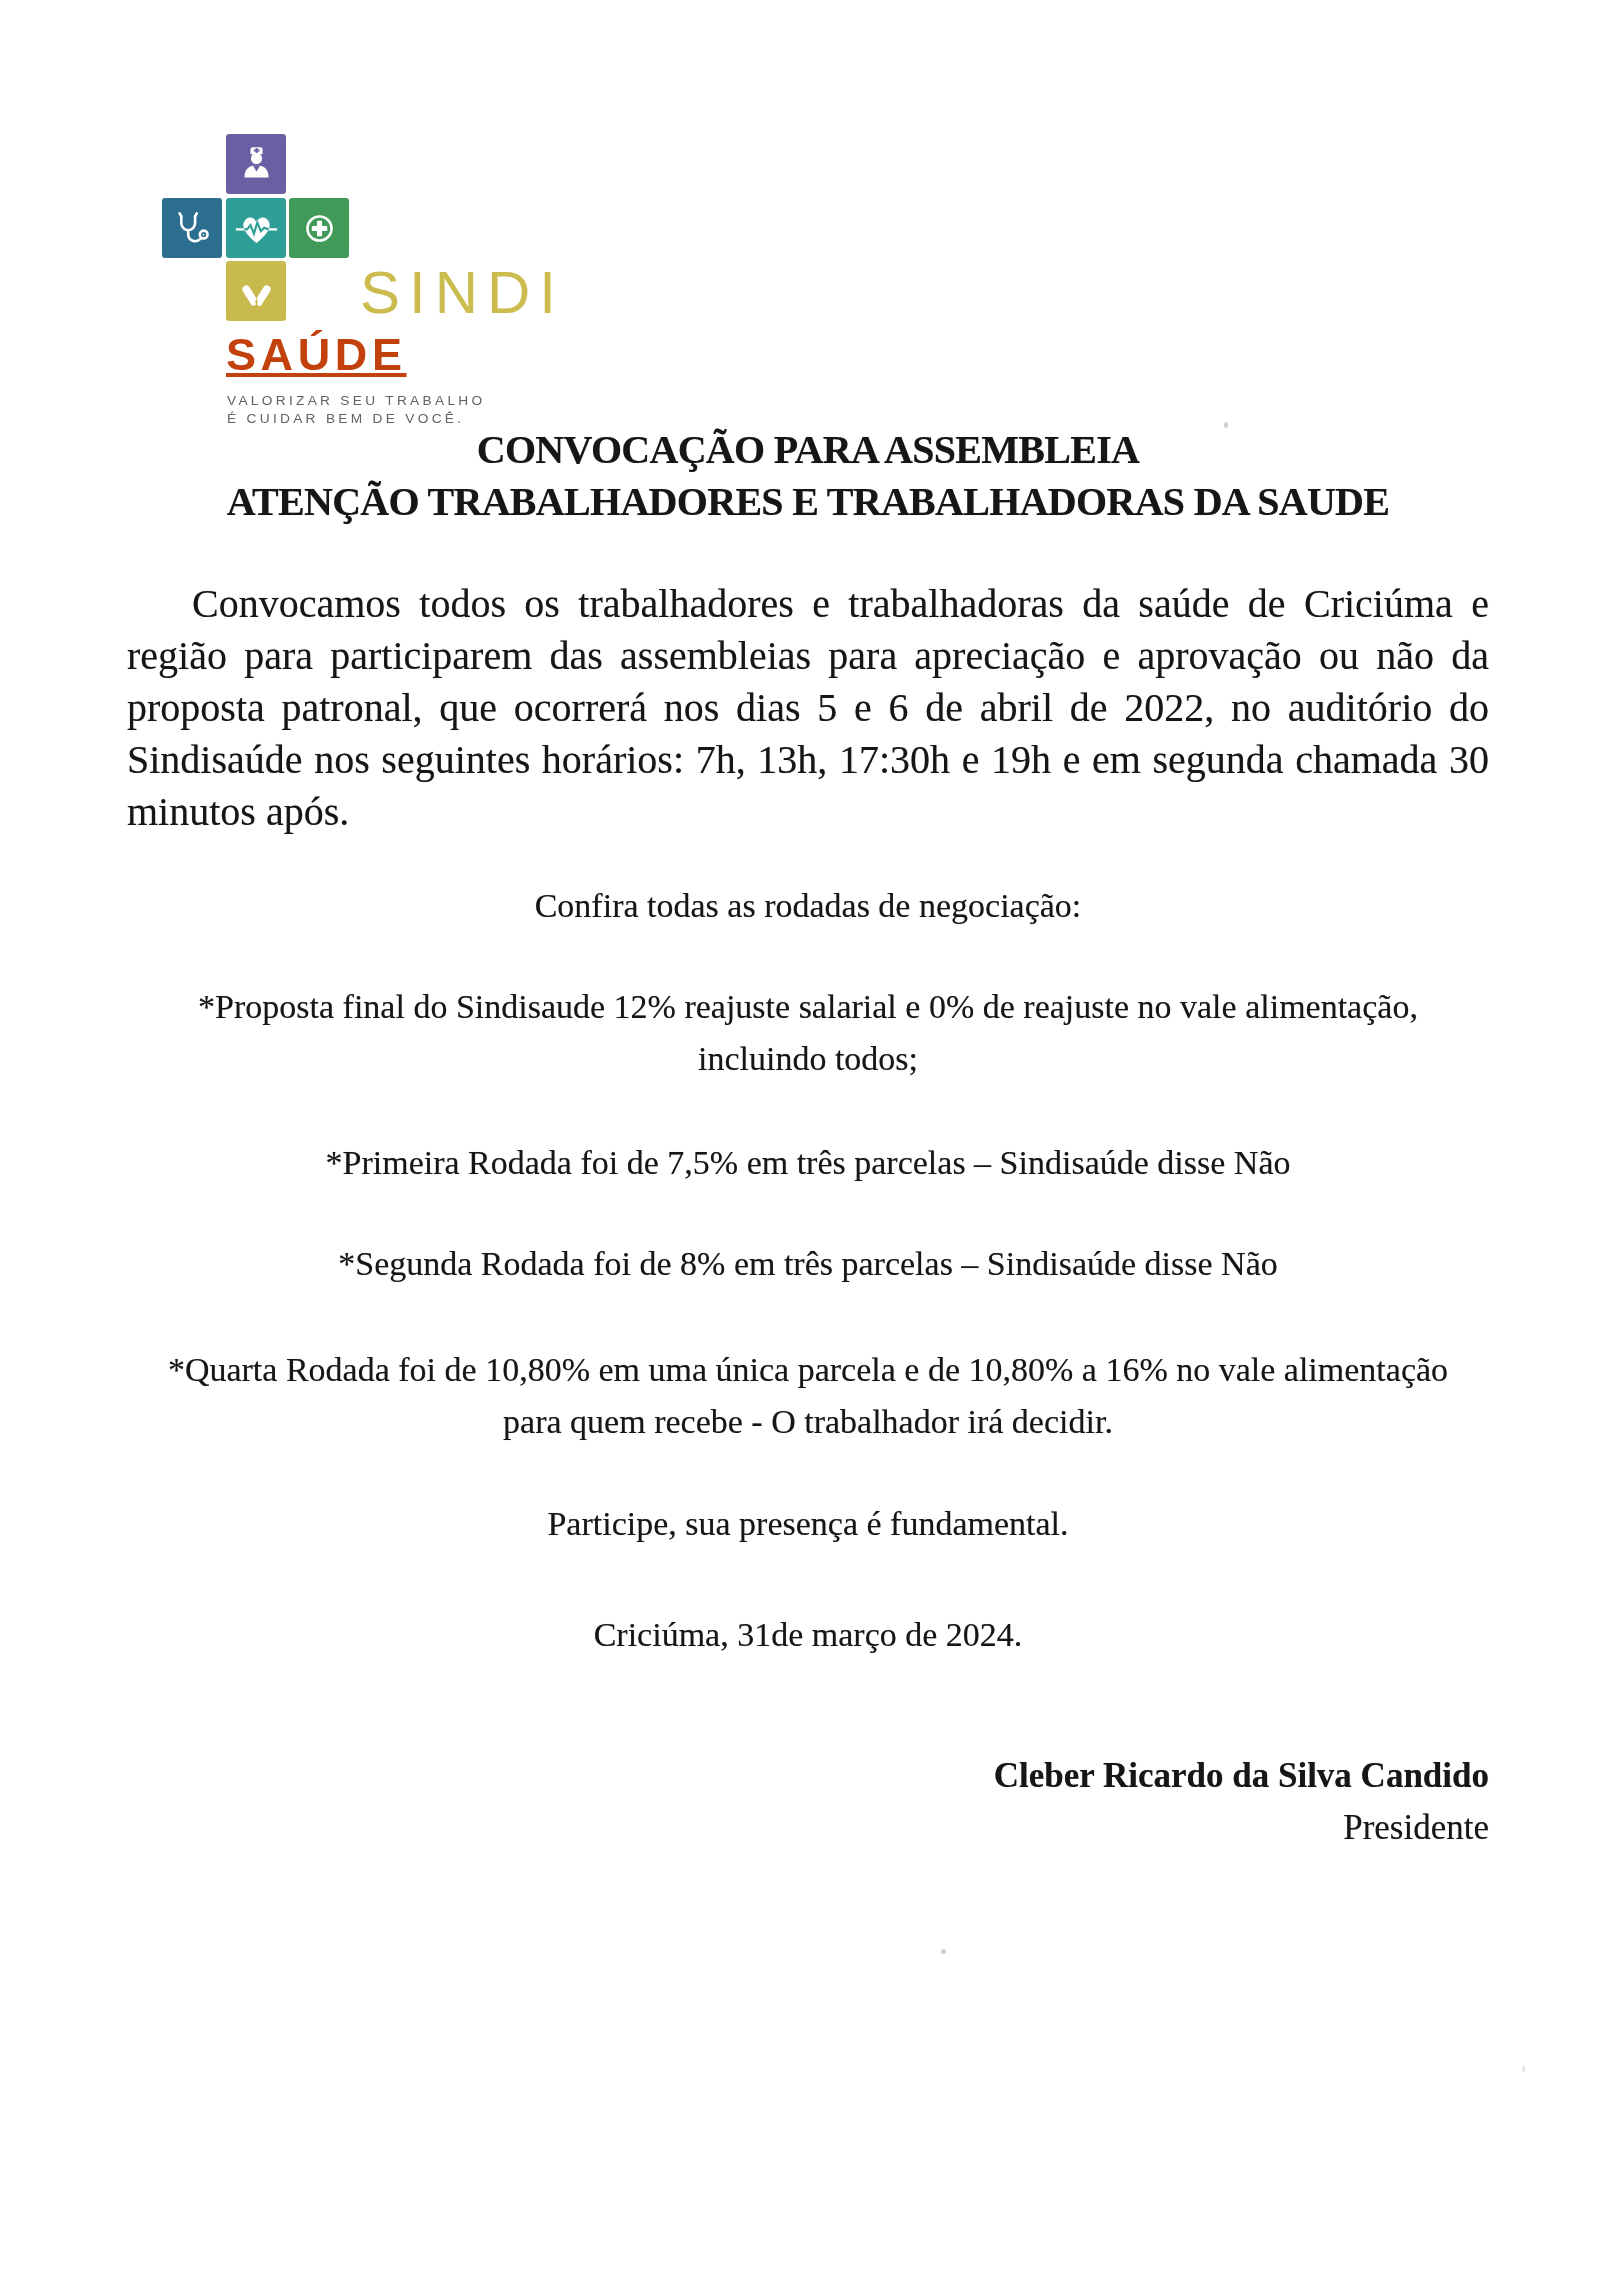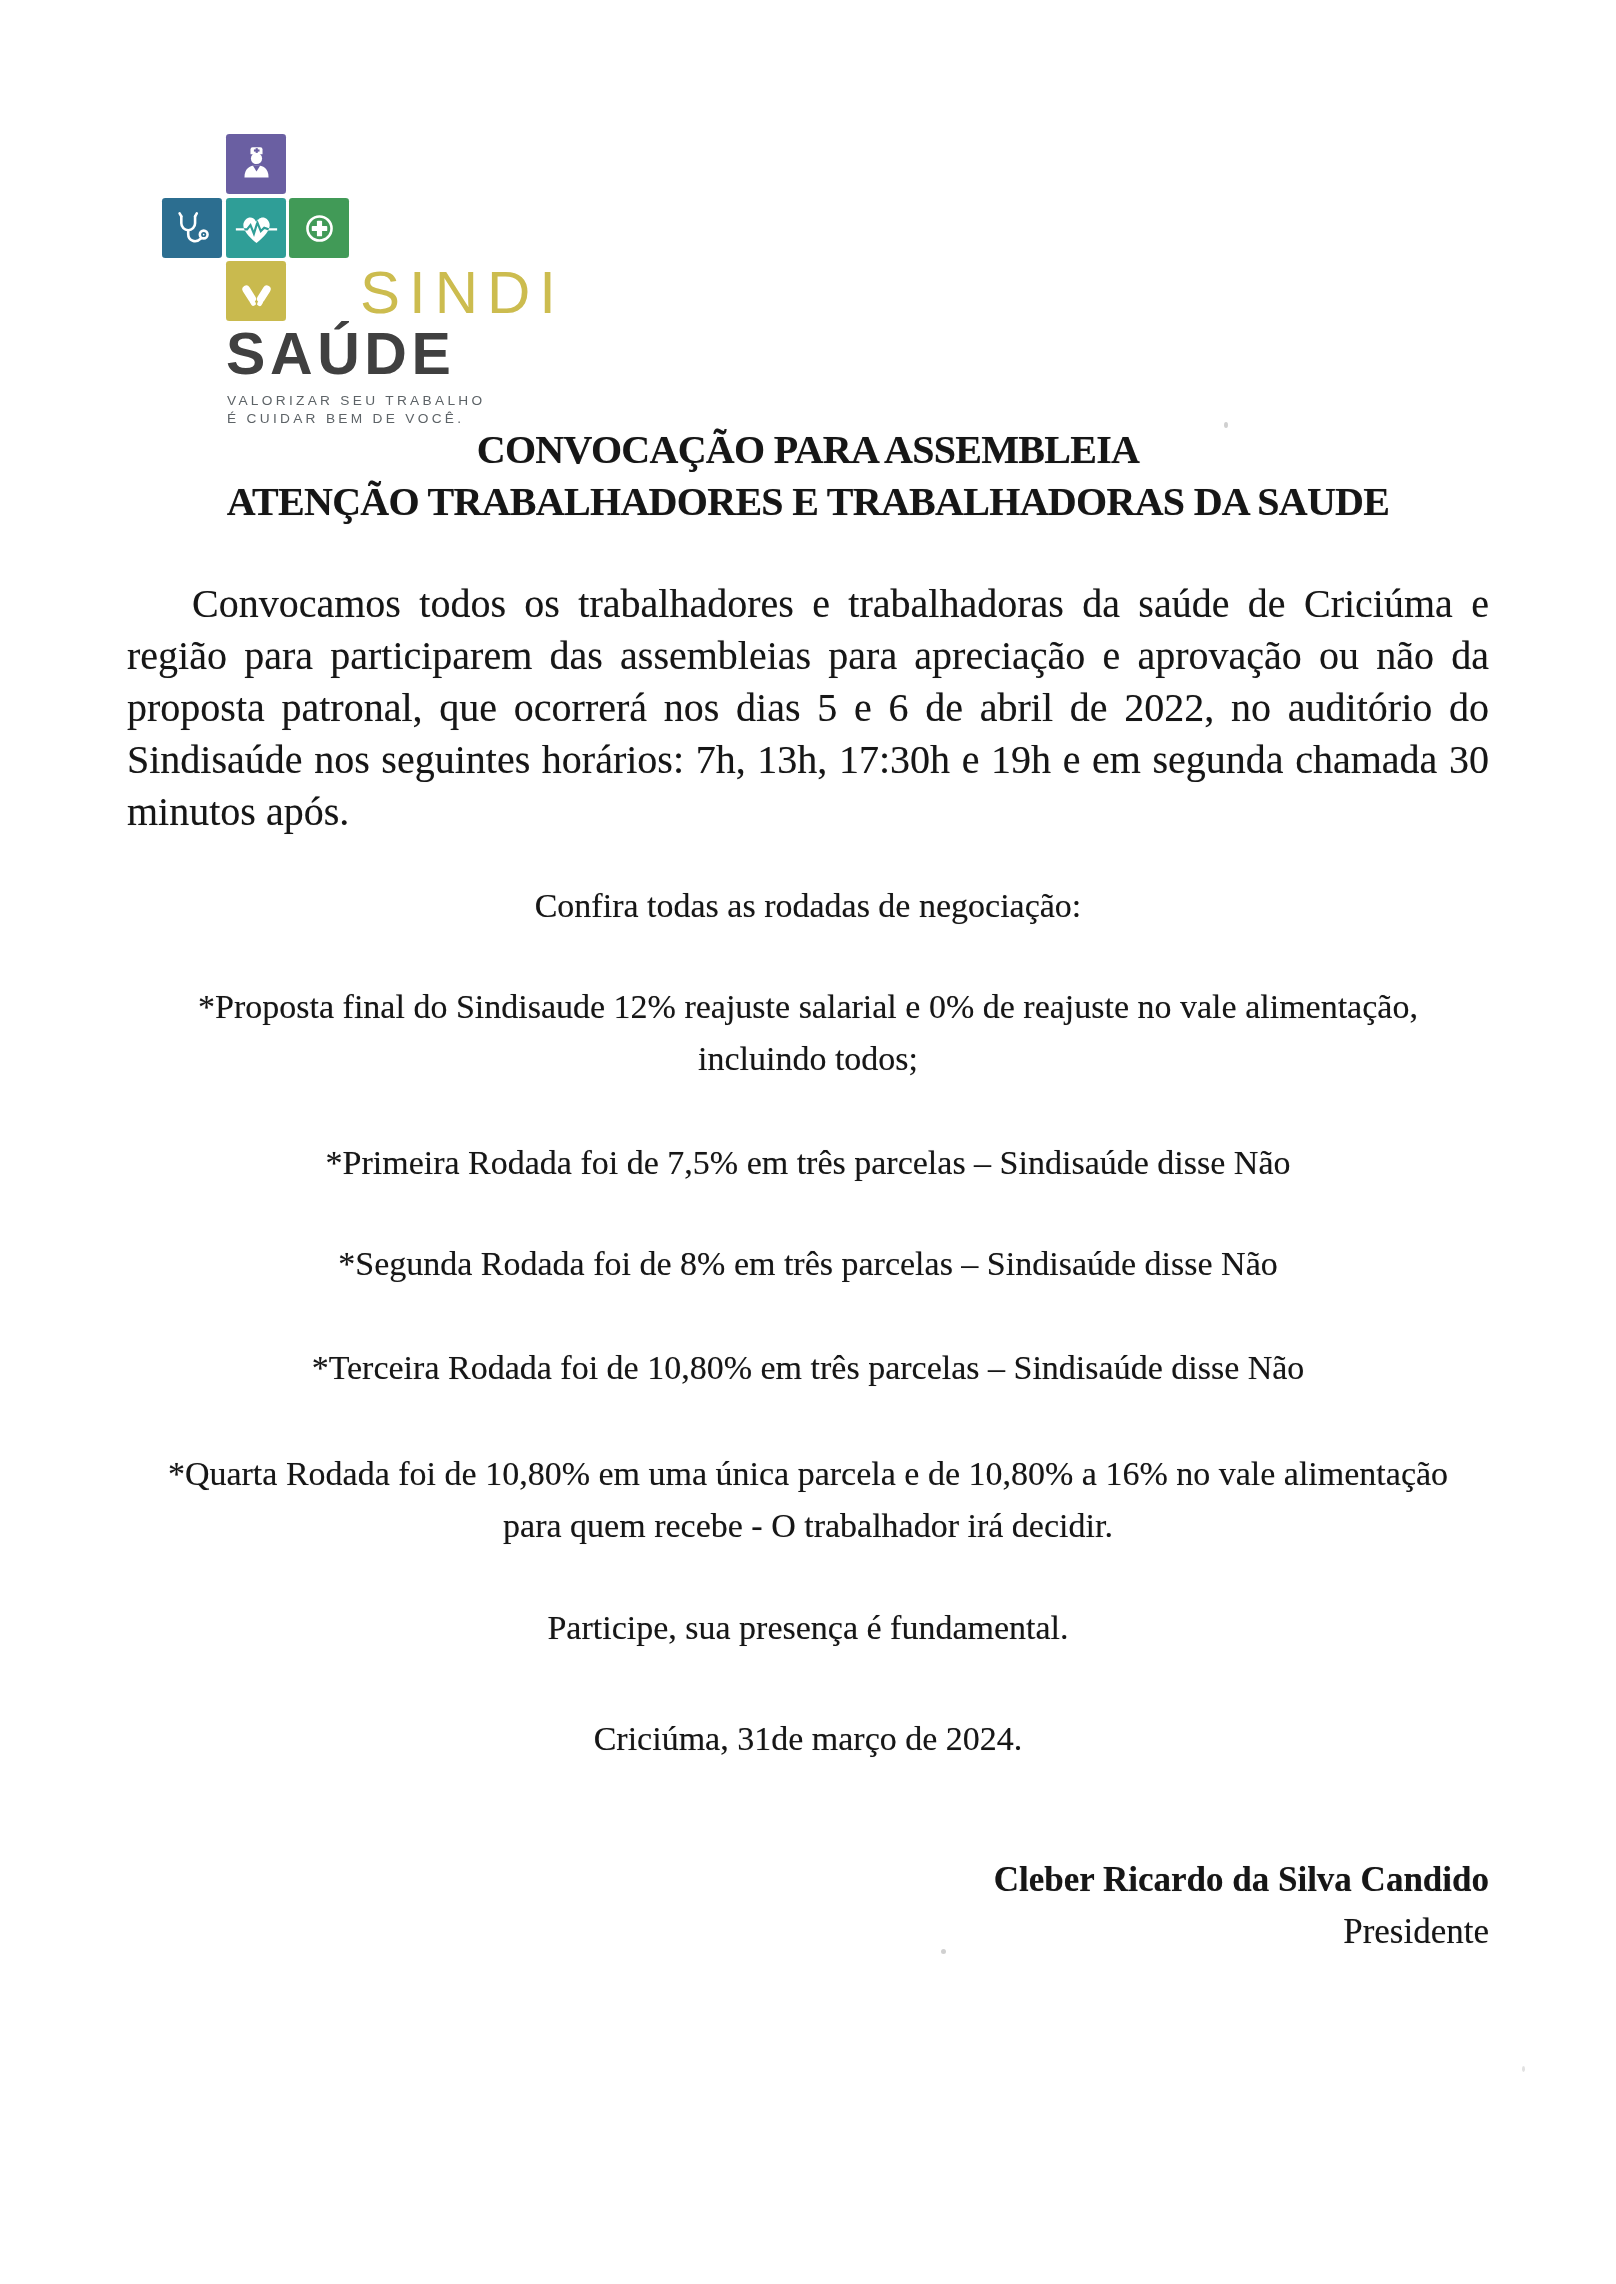--- a/index.html
+++ b/index.html
@@ -23,22 +23,22 @@
   .sq-bottom{left:226px;top:261px;background:#c9ba4e;}
   .wordmark-sindi{
     position:absolute;left:360px;top:263px;
     font-family:"Liberation Sans", sans-serif;
     font-size:60px;line-height:60px;font-weight:400;
     letter-spacing:9px;color:#ccbc4f;white-space:nowrap;
   }
   .wordmark-saude{
     position:absolute;left:226px;top:325px;
     font-family:"Liberation Sans", sans-serif;
-    font-size:59px;line-height:59px;font-weight:700;
-    letter-spacing:4.6px;color:#404040;white-space:nowrap;
+    font-size:45px;line-height:59px;font-weight:700;
+    letter-spacing:4.6px;color:#c2410c;white-space:nowrap;text-decoration:underline;
   }
   .logo-tagline{
     position:absolute;left:227px;top:392px;
     font-family:"Liberation Sans", sans-serif;
     font-size:13.7px;line-height:18px;letter-spacing:3.3px;
     color:#5d6367;white-space:nowrap;
   }
   
   .doc{
     position:absolute;left:127px;top:4px;width:1362px;
@@ -154,21 +154,20 @@
       <div>ATENÇÃO TRABALHADORES E TRABALHADORAS DA SAUDE</div>
     </div>
 
     <p class="body-par">Convocamos todos os trabalhadores e trabalhadoras da saúde de Criciúma e região para participarem das assembleias para apreciação e aprovação ou não da proposta patronal, que ocorrerá nos dias 5 e 6 de abril de 2022, no auditório do Sindisaúde nos seguintes horários: 7h, 13h, 17:30h e 19h e em segunda chamada 30 minutos após.</p>
 
     <div class="center-line mt-intro">Confira todas as rodadas de negociação:</div>
 
     <div class="center-line mt-proposta">*Proposta final do Sindisaude 12% reajuste salarial e 0% de reajuste no vale alimentação, incluindo todos;</div>
     <div class="center-line mt-r1">*Primeira Rodada foi de 7,5% em três parcelas – Sindisaúde disse Não</div>
     <div class="center-line mt-r2">*Segunda Rodada foi de 8% em três parcelas – Sindisaúde disse Não</div>
-    <div class="center-line mt-r3">*Terceira Rodada foi de 10,80% em três parcelas – Sindisaúde disse Não</div>
     <div class="center-line mt-r4">*Quarta Rodada foi de 10,80% em uma única parcela e de 10,80% a 16% no vale alimentação para quem recebe - O trabalhador irá decidir.</div>
 
     <div class="center-line mt-participe">Participe, sua presença é fundamental.</div>
 
     <div class="center-line mt-date">Criciúma, 31de março de 2024.</div>
 
     <div class="sig-name">Cleber Ricardo da Silva Candido</div>
     <div class="sig-role">Presidente</div>
   </div>
 

